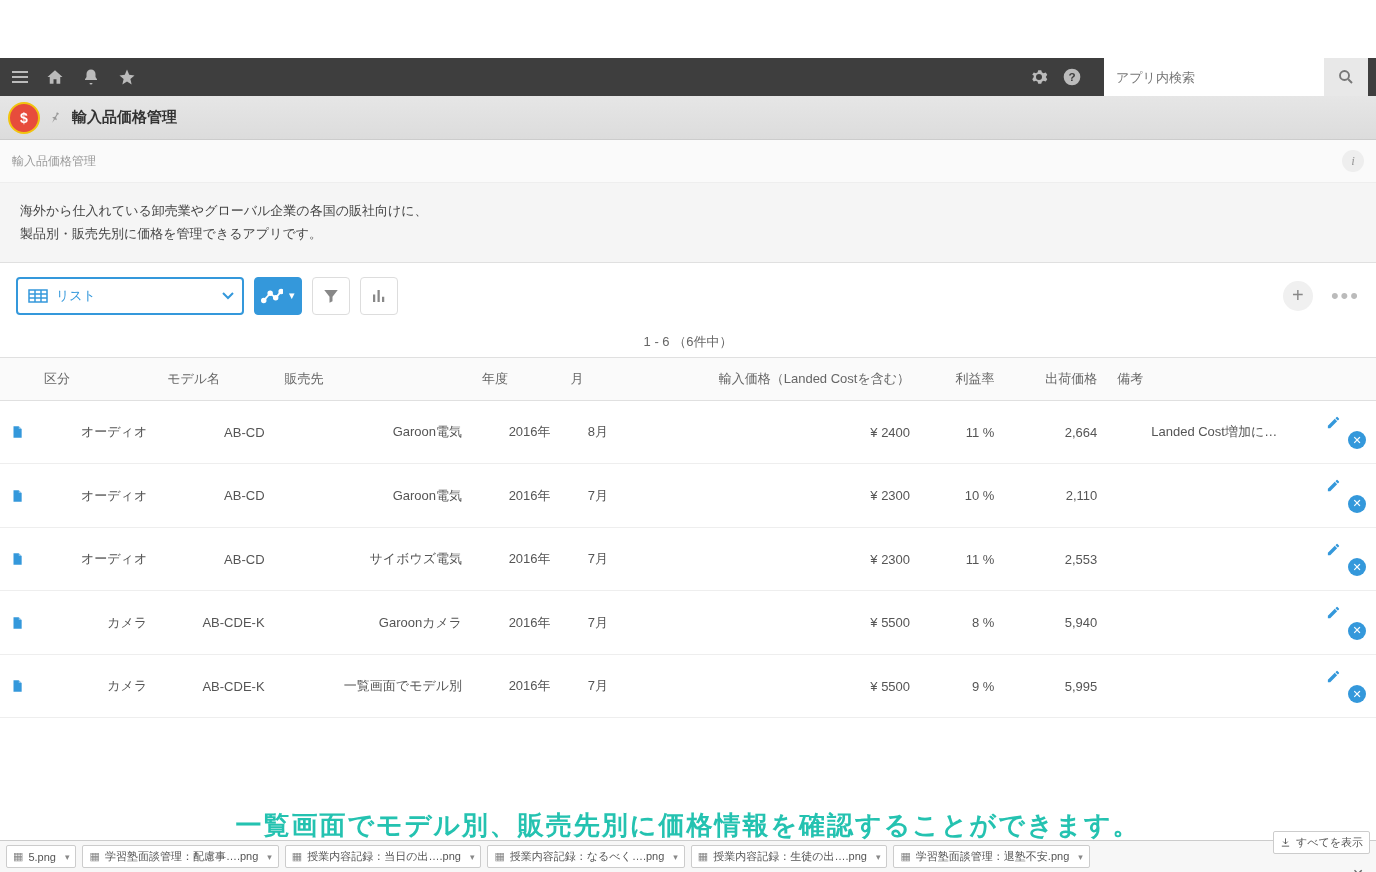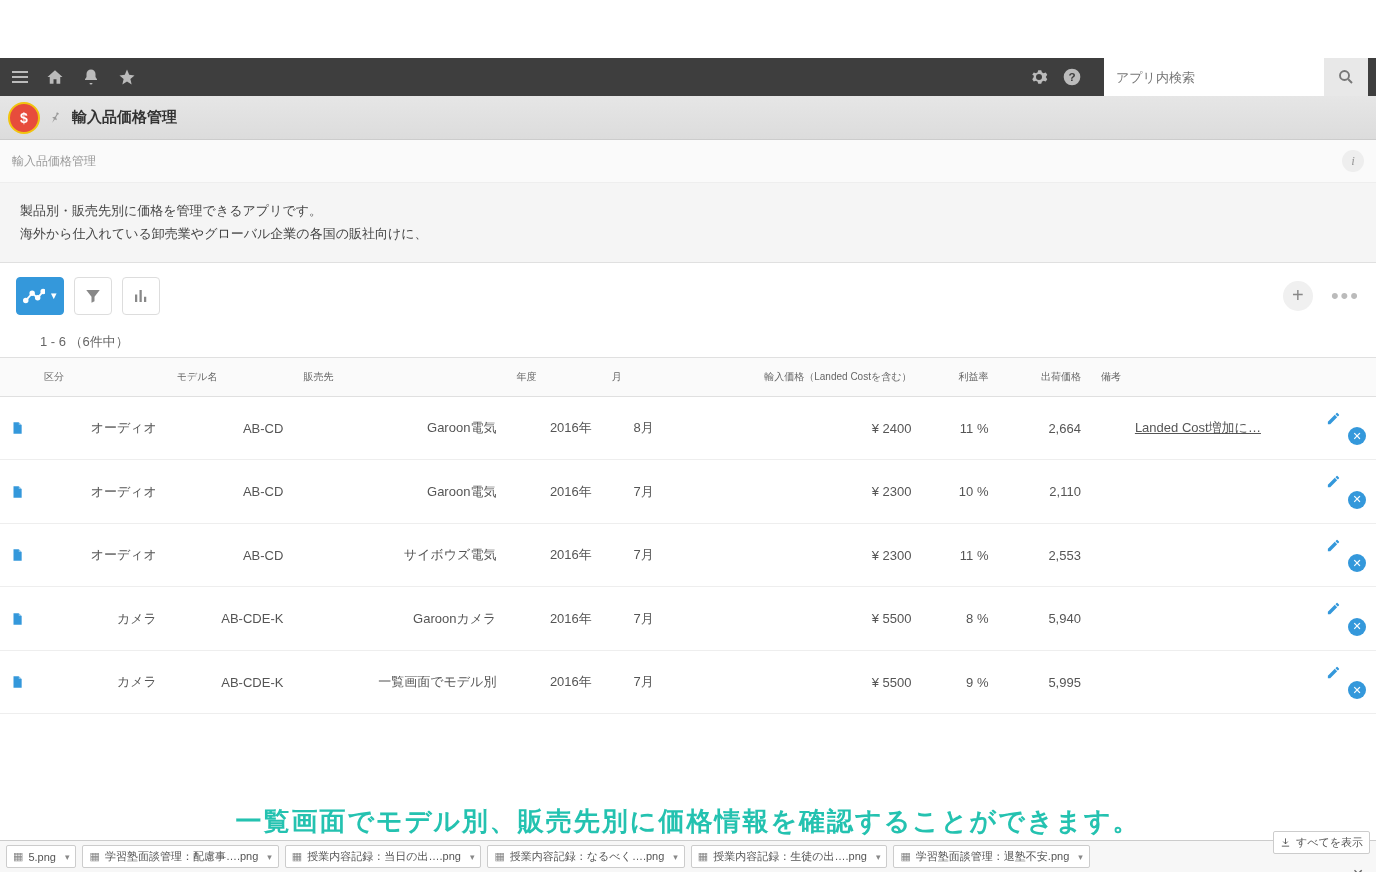--- a/index.html
+++ b/index.html
@@ -31,30 +31,30 @@
 .view-select .list-icon { color: #3498db; margin-right: 8px; }
 .view-select .label { color: #3498db; font-weight: 500; flex: 1; }
 .view-select .chevron { color: #3498db; }
 .tool-btn { height: 38px; min-width: 38px; border: 1px solid #ddd; border-radius: 4px; background: #fff; display: flex; align-items: center; justify-content: center; color: #888; cursor: pointer; font-size: 18px; }
 .tool-btn.blue { background: #3498db; border-color: #3498db; color: #fff; padding: 0 6px; }
 .tool-btn.blue .chevron { margin-left: 6px; font-size: 11px; }
 .toolbar-right { margin-left: auto; display: flex; align-items: center; gap: 18px; }
 .add-btn { width: 30px; height: 30px; border-radius: 50%; background: #f0f0f0; color: #888; display: flex; align-items: center; justify-content: center; font-size: 20px; cursor: pointer; }
 .more-btn { color: #bbb; font-size: 22px; letter-spacing: 2px; cursor: pointer; }
 
-.pagination { text-align: left; padding: 8px 40px 6px; color: #666; font-size: 13px; }
+.pagination { text-align: center; padding: 8px 40px 6px; color: #666; font-size: 13px; }
 
 table { width: 100%; border-collapse: collapse; }
-th { text-align: left; font-weight: normal; color: #666; padding: 12px 10px; border-bottom: 1px solid #e0e0e0; border-top: 1px solid #e0e0e0; font-size: 10px; background: #fafafa; }
+th { text-align: left; font-weight: normal; color: #666; padding: 12px 10px; border-bottom: 1px solid #e0e0e0; border-top: 1px solid #e0e0e0; font-size: 13px; background: #fafafa; }
 td { padding: 14px 10px; border-bottom: 1px solid #eee; color: #555; font-size: 13px; vertical-align: middle; text-align: right; }
 .num { text-align: right; }
 .file-icon { color: #3498db; font-size: 15px; }
 .edit-icon { color: #3498db; cursor: pointer; font-size: 15px; }
 .delete-icon { width: 18px; height: 18px; background: #3498db; border-radius: 50%; color: #fff; display: inline-flex; align-items: center; justify-content: center; font-size: 11px; cursor: pointer; }
-.ellipsis { white-space: nowrap; overflow: hidden; text-overflow: ellipsis; max-width: 160px; text-decoration: underline; }
+.ellipsis { white-space: nowrap; overflow: hidden; text-overflow: ellipsis; max-width: 160px; }
 
 .download-bar { position: fixed; bottom: 0; left: 0; right: 0; background: #f7f7f7; border-top: 1px solid #ccc; height: 32px; display: flex; align-items: center; padding: 0 6px; gap: 6px; font-size: 11px; z-index: 10; }
 .dl-item { background: #fff; border: 1px solid #ccc; border-radius: 2px; padding: 3px 6px; display: flex; align-items: center; gap: 5px; color: #555; cursor: pointer; }
 .dl-icon-sm { color: #888; font-size: 11px; }
 .dl-caret { color: #888; font-size: 9px; margin-left: 4px; }
 .dl-right { margin-left: auto; display: flex; align-items: flex-end; gap: 12px; flex-direction: column; }
 .dl-close { color: #666; font-size: 14px; cursor: pointer; padding: 0 6px; }
 
 .caption { text-align: center; font-size: 26px; color: #24c2b0; font-weight: bold; padding: 90px 20px 40px; letter-spacing: 2px; }
 
@@ -121,25 +121,42 @@
     </span>
   <span class="app-title">輸入品価格管理</span>
 </div>
 
 <div class="sub-header">
   <span class="sub-title">輸入品価格管理</span>
   <span class="info-btn">i</span>
 </div>
 
 <div class="description">
+  <div>海外から仕入れている卸売業やグローバル企業の各国の販社向けに、</div>
   <div>製品別・販売先別に価格を管理できるアプリです。</div>
-  <div>海外から仕入れている卸売業やグローバル企業の各国の販社向けに、</div>
 </div>
 
 <div class="toolbar">
+  <div class="view-select">
+    <span class="list-icon">
+        <svg width="20" height="14" viewBox="0 0 20 14" fill="none" stroke="currentColor" stroke-width="1.5">
+          <rect x="1" y="1" width="18" height="12"></rect>
+          <line x1="1" y1="5" x2="19" y2="5"></line>
+          <line x1="1" y1="9" x2="19" y2="9"></line>
+          <line x1="7" y1="1" x2="7" y2="13"></line>
+          <line x1="13" y1="1" x2="13" y2="13"></line>
+        </svg>
+      </span>
+    <span class="label">リスト</span>
+    <span class="chevron">
+        <svg width="12" height="8" viewBox="0 0 12 8" fill="none" stroke="currentColor" stroke-width="2">
+          <polyline points="1,1 6,6 11,1"></polyline>
+        </svg>
+      </span>
+  </div>
   <div class="tool-btn blue">
     <svg width="22" height="18" viewBox="0 0 24 18" fill="none" stroke="#fff" stroke-width="2">
         <circle cx="3" cy="14" r="2" fill="#fff"></circle>
         <circle cx="10" cy="6" r="2" fill="#fff"></circle>
         <circle cx="16" cy="11" r="2" fill="#fff"></circle>
         <circle cx="22" cy="4" r="2" fill="#fff"></circle>
         <line x1="3" y1="14" x2="10" y2="6"></line>
         <line x1="10" y1="6" x2="16" y2="11"></line>
         <line x1="16" y1="11" x2="22" y2="4"></line>
       </svg>

